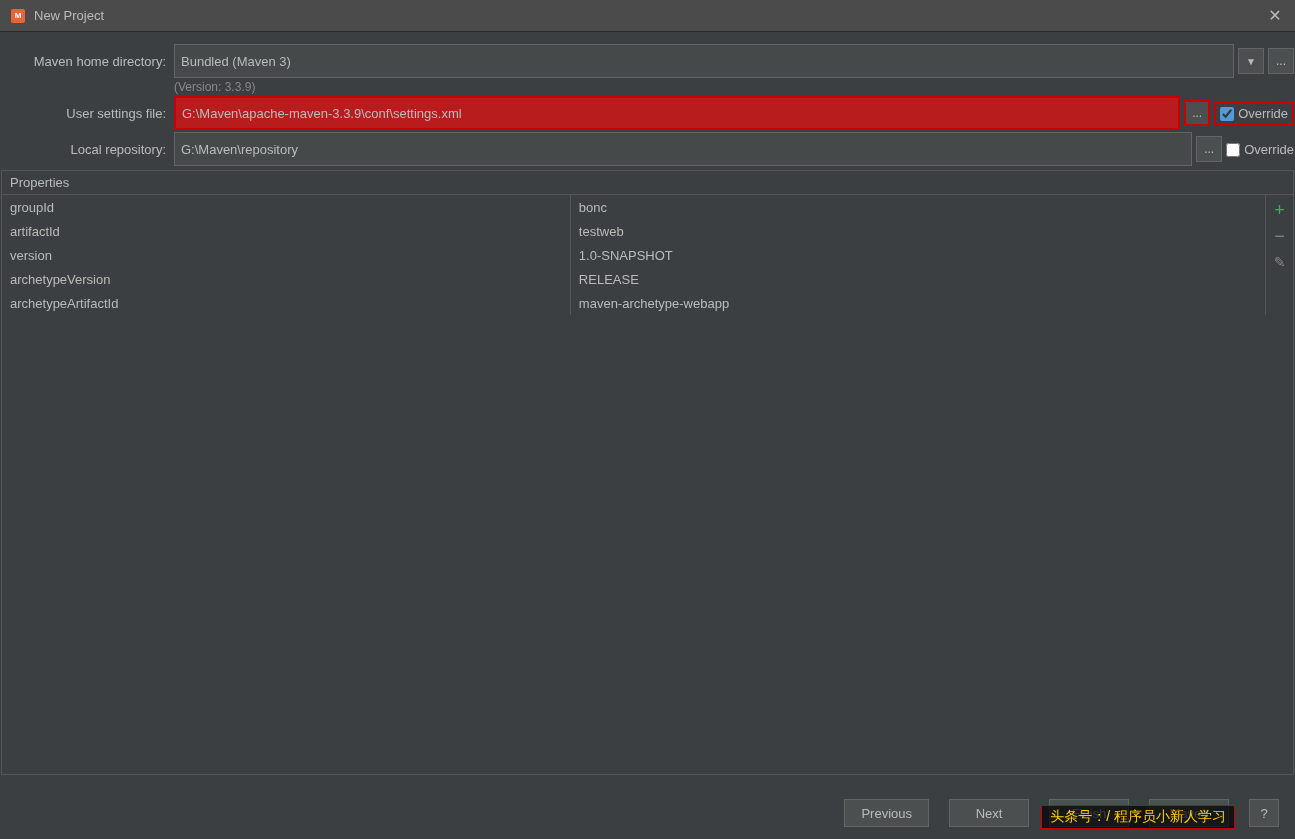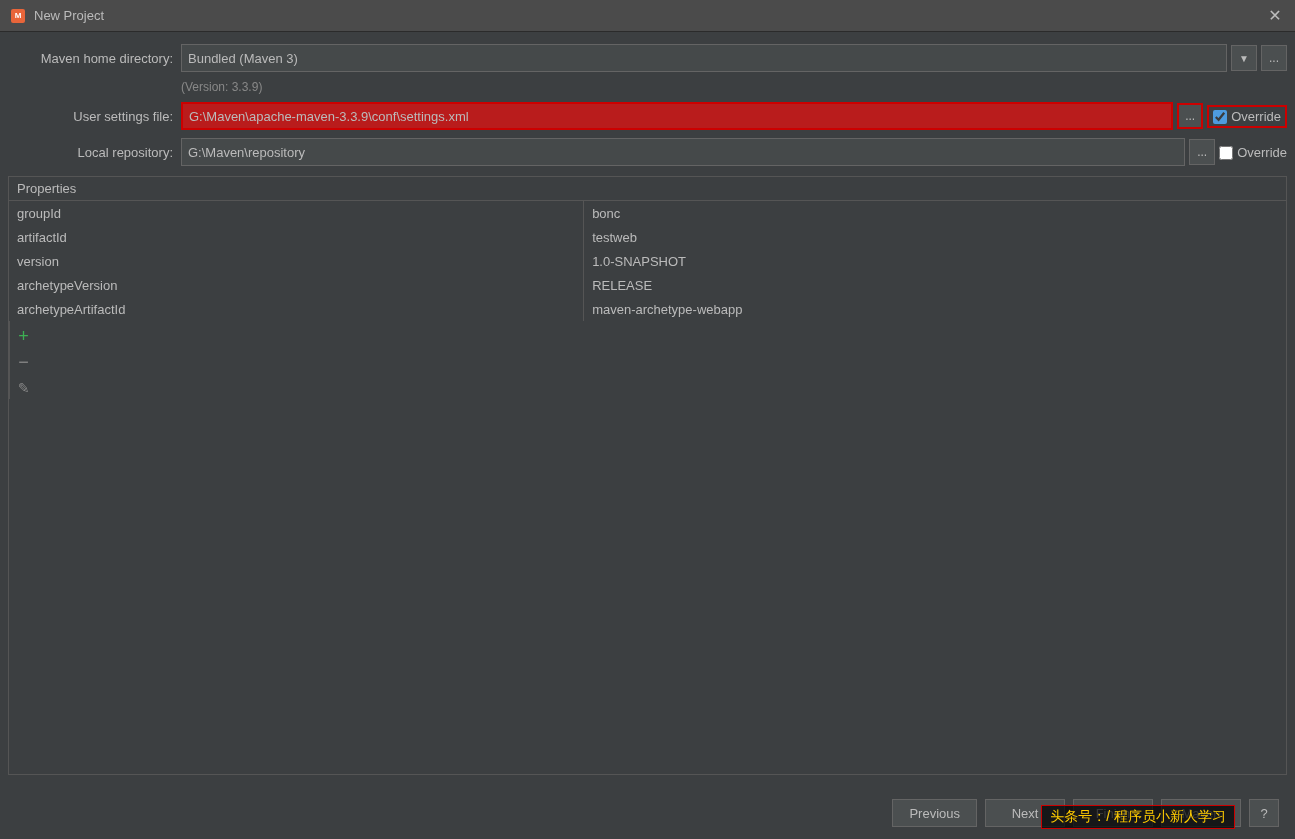--- a/index.html
+++ b/index.html
@@ -73,24 +73,24 @@
       display: flex;
       align-items: center;
       justify-content: center;
       cursor: pointer;
       color: #bbbbbb;
       font-size: 16px;
     }
 
     .content {
       flex: 1;
-      padding: 12px 8px;
+      padding: 12px 1px;
       display: flex;
       flex-direction: column;
-      gap: 8px;
+      gap: 2px;
     }
 
     .form-row {
       display: flex;
       align-items: center;
       gap: 8px;
       min-height: 28px;
     }
 
     .form-label {
@@ -103,21 +103,21 @@
 
     .form-field-group {
       flex: 1;
       display: flex;
       align-items: center;
       gap: 4px;
     }
 
     .text-input {
       flex: 1;
-      height: 28px;
+      height: 34px;
       background: #45494a;
       border: 1px solid #646464;
       color: #bbbbbb;
       padding: 2px 6px;
       font-size: 13px;
       outline: none;
     }
 
     .text-input.highlighted {
       border: 2px solid #cc0000;
@@ -219,21 +219,20 @@
     }
 
     .properties-table td:first-child {
       width: 45%;
       border-right: 1px solid #555;
     }
 
     .properties-wrapper {
       display: flex;
       gap: 0;
-      flex-direction: column;
     }
 
     .properties-main {
       flex: 1;
     }
 
     .properties-sidebar {
       width: 28px;
       background: #3c3f41;
       border-left: 1px solid #555;
@@ -267,21 +266,21 @@
       color: #888;
       font-size: 14px;
     }
 
     .bottom-bar {
       height: 52px;
       display: flex;
       align-items: center;
       justify-content: flex-end;
       padding: 0 16px;
-      gap: 8px;
+      gap: 20px;
       background: #3c3f41;
       flex-shrink: 0;
     }
 
     .dialog-btn {
       height: 28px;
       min-width: 80px;
       padding: 0 16px;
       background: #4b4f50;
       border: 1px solid #646464;

